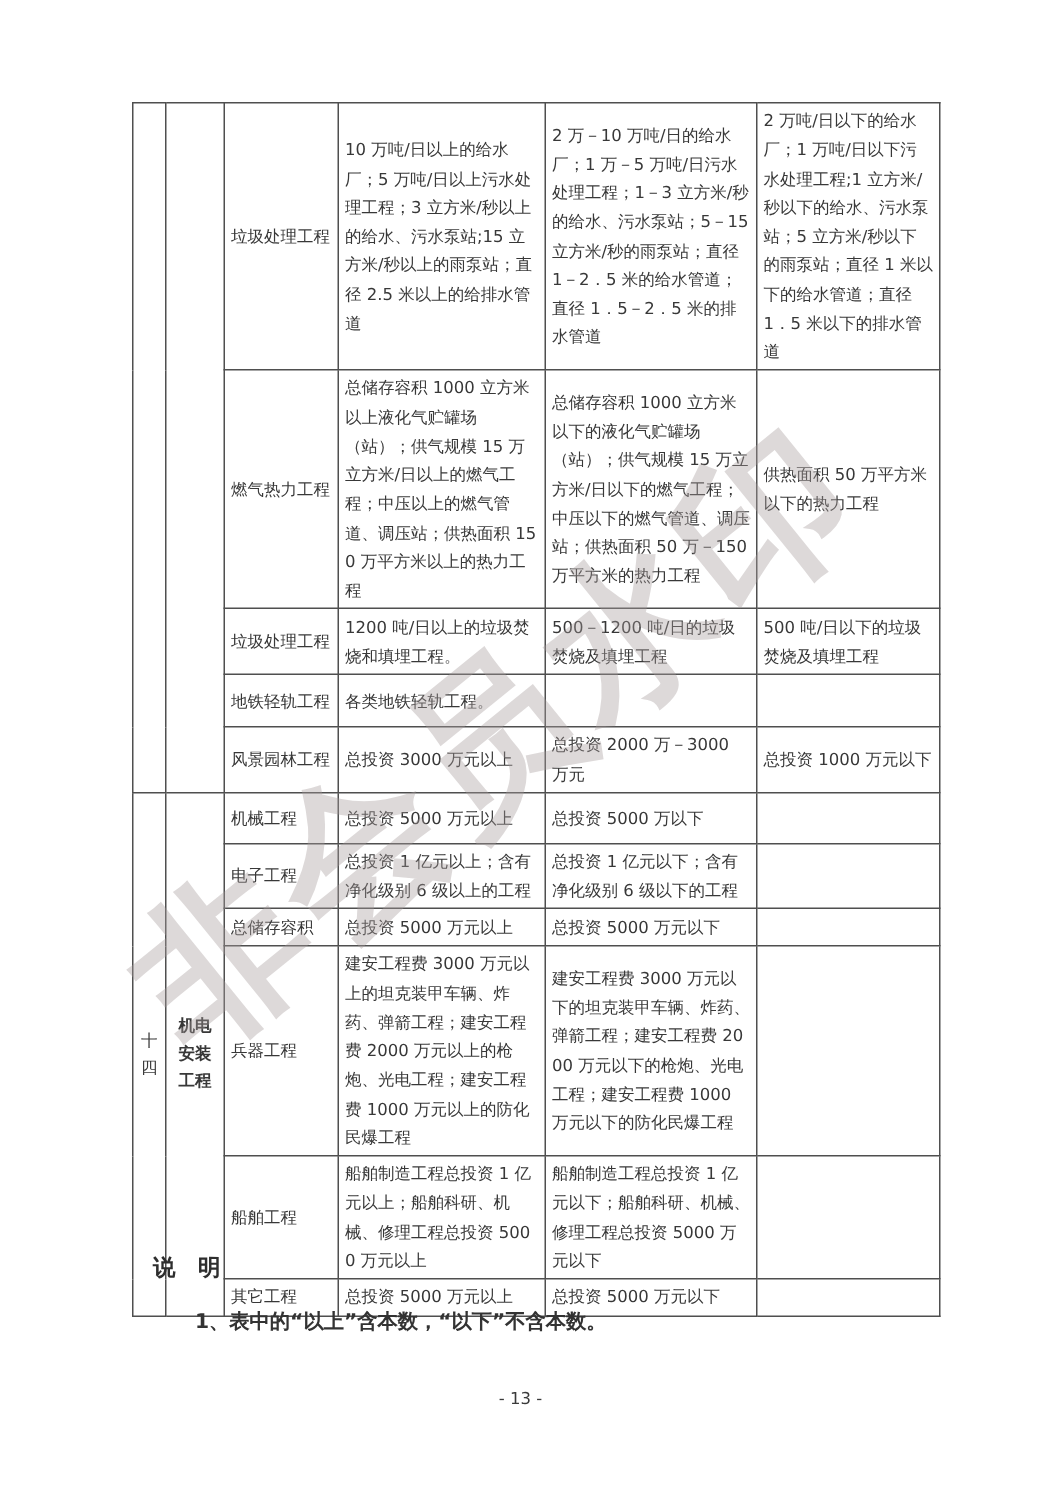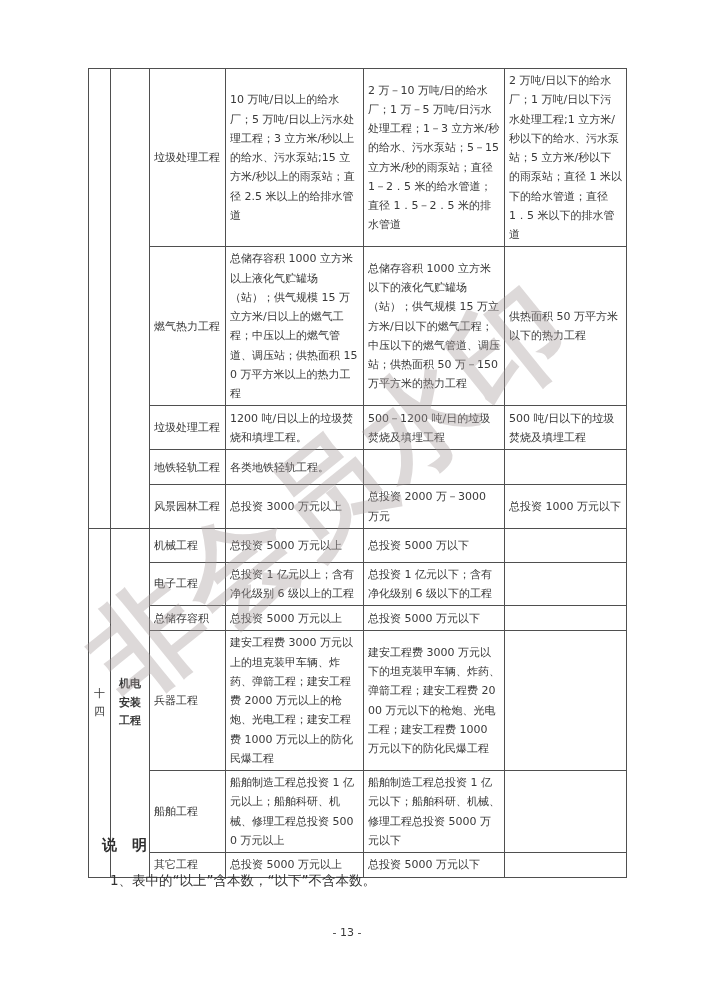--- a/index.html
+++ b/index.html
@@ -55,24 +55,25 @@
   .notes-title {
     position:absolute;
     left:102px; top:836px;
     font-size:15px;
     font-weight:bold;
     color:#2e2e2e;
     z-index:2;
   }
   .note-item {
     position:absolute;
-    left:110px; top:872px;
+    left:130px; top:872px;
     font-size:13.5px;
     color:#333333;
     z-index:2;
+    font-weight:bold;
   }
   .page-number {
     position:absolute;
     left:0; right:12px; top:926px;
     text-align:center;
     font-size:11px;
     color:#3a3a3a;
     z-index:2;
   }
 </style>

